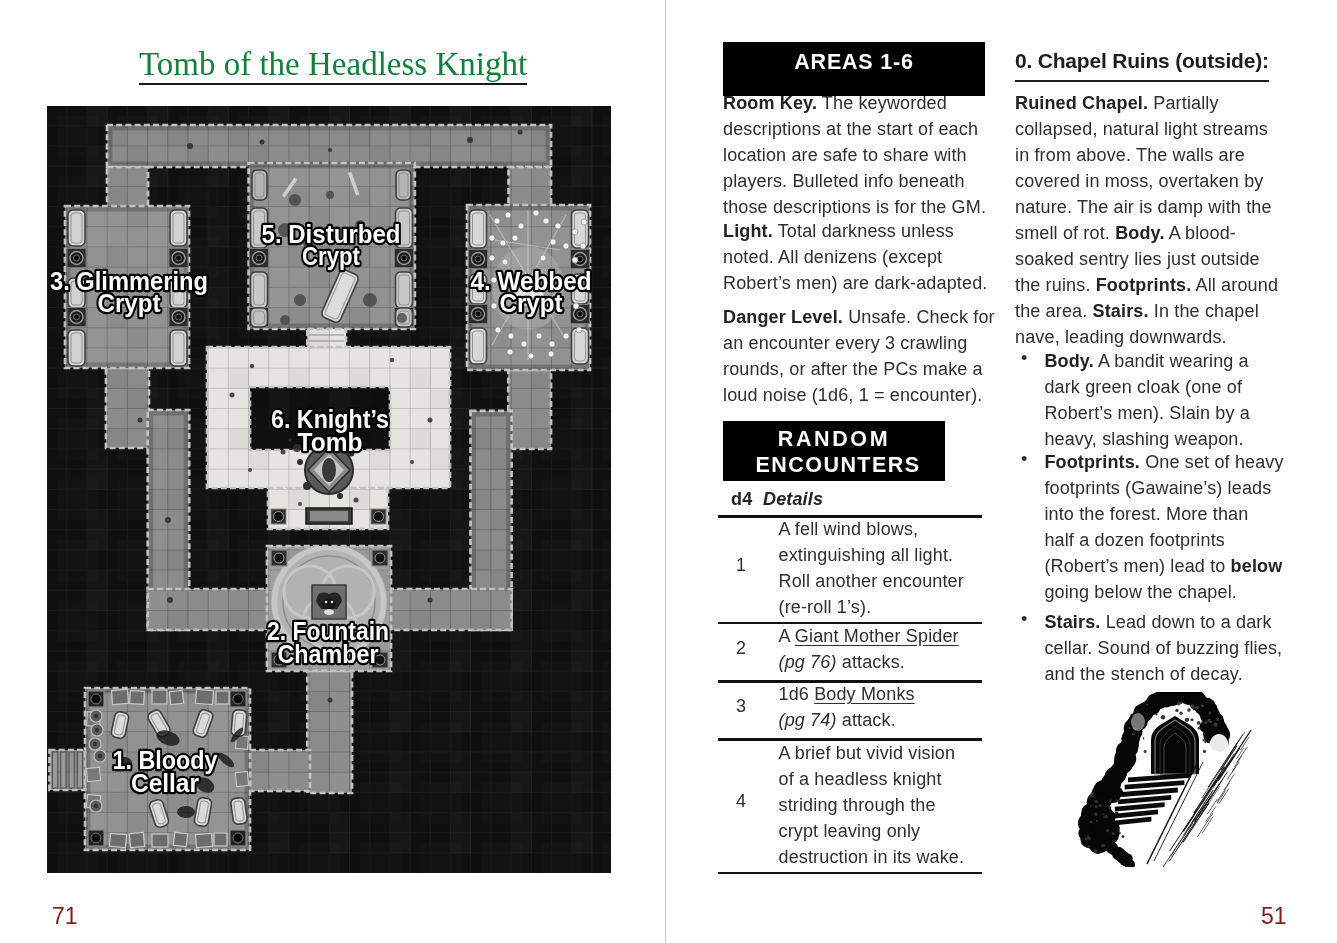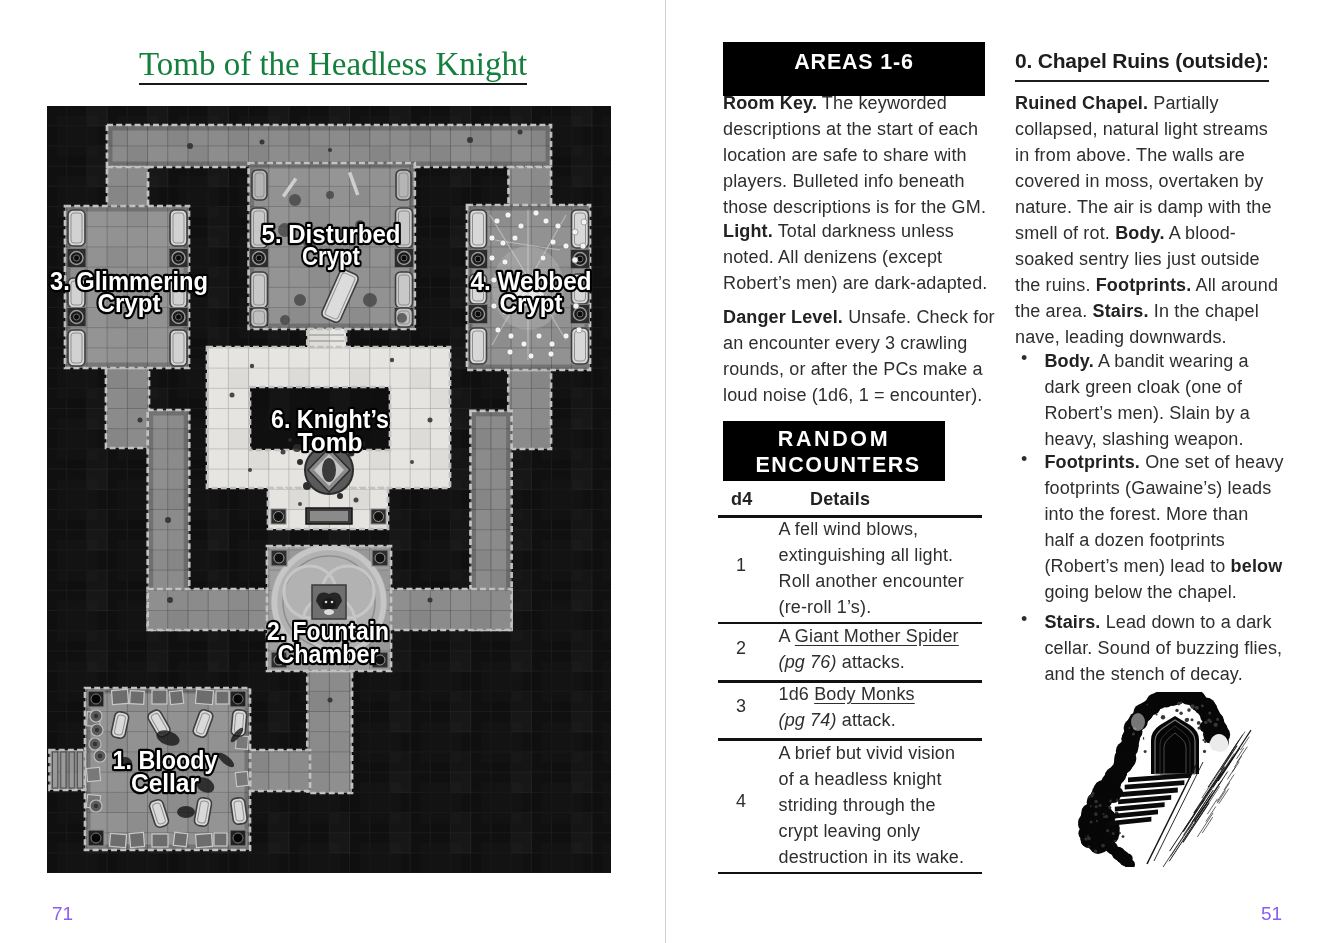--- a/index.html
+++ b/index.html
@@ -1,21 +1,21 @@
 <!DOCTYPE html>
 <html><head><meta charset="utf-8">
 <style>
 html,body{margin:0;padding:0;}
 body{width:1337px;height:943px;background:#ffffff;position:relative;overflow:hidden;
      font-family:"Liberation Sans",sans-serif;}
 .map{position:absolute;left:47px;top:106px;}
 h1.title{position:absolute;left:0;top:0;width:666px;text-align:center;margin:0;}
 h1.title span{display:inline-block;font-family:"Liberation Serif",serif;font-weight:400;
   font-size:33px;color:#15803d;border-bottom:2.6px solid #181818;padding-bottom:2px;line-height:1;}
-.pgnum{position:absolute;font-size:19px;color:#8b5cf6;}
+.pgnum{position:absolute;font-size:23px;color:#7f1d1d;}
 .divider{position:absolute;left:665px;top:0;width:1.4px;height:943px;background:#cfcfcf;}
 .blackbox{position:absolute;background:#000;color:#fff;text-align:center;
   font-weight:700;letter-spacing:0.8px;}
 .body{position:absolute;font-size:18px;line-height:26px;color:#2e2e2e;white-space:nowrap;letter-spacing:0.15px;}
 .body b{color:#222;}
 .rule{position:absolute;height:2.4px;background:#111;}
 .bull{position:absolute;font-size:18px;color:#2e2e2e;}
 .bit{font-weight:400;font-style:italic;}
 u{text-underline-offset:3px;}
 .h2u{position:absolute;font-size:21px;font-weight:700;color:#1d1d1d;letter-spacing:-0.2px;}
@@ -588,21 +588,21 @@
 
 <div class="body" style="left:723px;top:89.6px;"><b>Room Key.</b> The keyworded<br>descriptions at the start of each<br>location are safe to share with<br>players. Bulleted info beneath<br>those descriptions is for the GM.</div>
 
 <div class="body" style="left:723px;top:217.9px;"><b>Light.</b> Total darkness unless<br>noted. All denizens (except<br>Robert’s men) are dark-adapted.</div>
 
 <div class="body" style="left:723px;top:303.8px;"><b>Danger Level.</b> Unsafe. Check for<br>an encounter every 3 crawling<br>rounds, or after the PCs make a<br>loud noise (1d6, 1 = encounter).</div>
 
 <div class="blackbox" style="left:723px;top:421.1px;width:222px;height:60.1px;font-size:21.5px;line-height:26px;padding-top:5px;box-sizing:border-box;"><span style="letter-spacing:2.6px;">RANDOM</span><br><span style="letter-spacing:1.45px;padding-left:8px;">ENCOUNTERS</span></div>
 
 <div class="body" style="left:731px;top:485.5px;"><b>d4</b></div>
-<div class="body" style="left:810px;top:485.5px;"><b>Details</b></div>
+<div class="body" style="left:763px;top:485.5px;font-style:italic;"><b>Details</b></div>
 
 <div class="rule" style="left:718px;top:515.4px;width:264px;"></div>
 
 <div class="body" style="left:736px;top:551.7px;">1</div>
 <div class="body" style="left:778.5px;top:515.6px;">A fell wind blows,<br>extinguishing all light.<br>Roll another encounter<br>(re-roll 1’s).</div>
 
 <div class="rule" style="left:718px;top:621.9px;width:264px;"></div>
 
 <div class="body" style="left:736px;top:634.8px;">2</div>
 <div class="body" style="left:778.5px;top:622.6px;">A <u>Giant Mother Spider</u><br><span class="bit">(pg 76)</span> attacks.</div>

